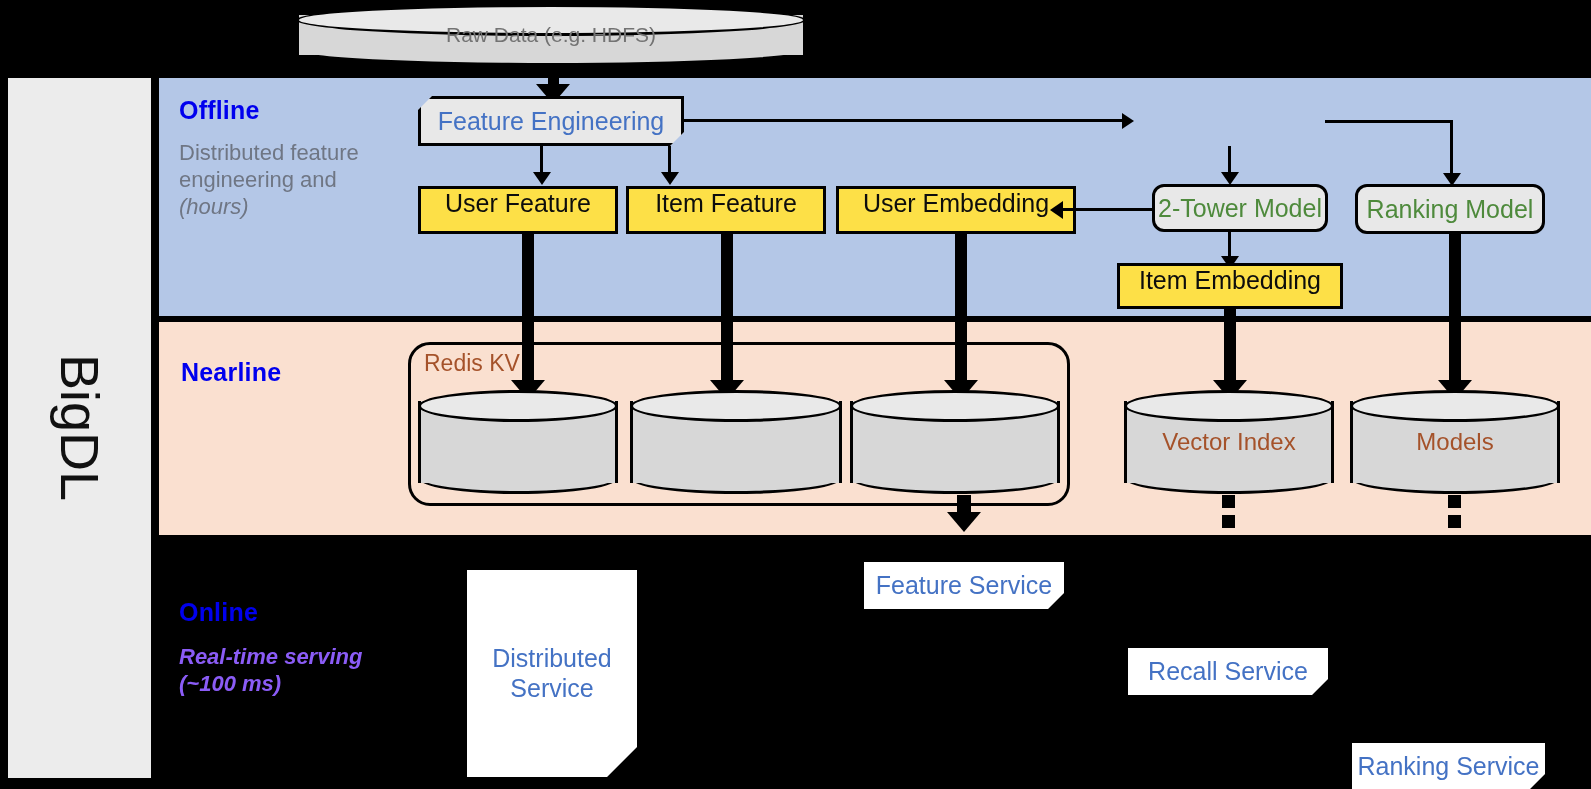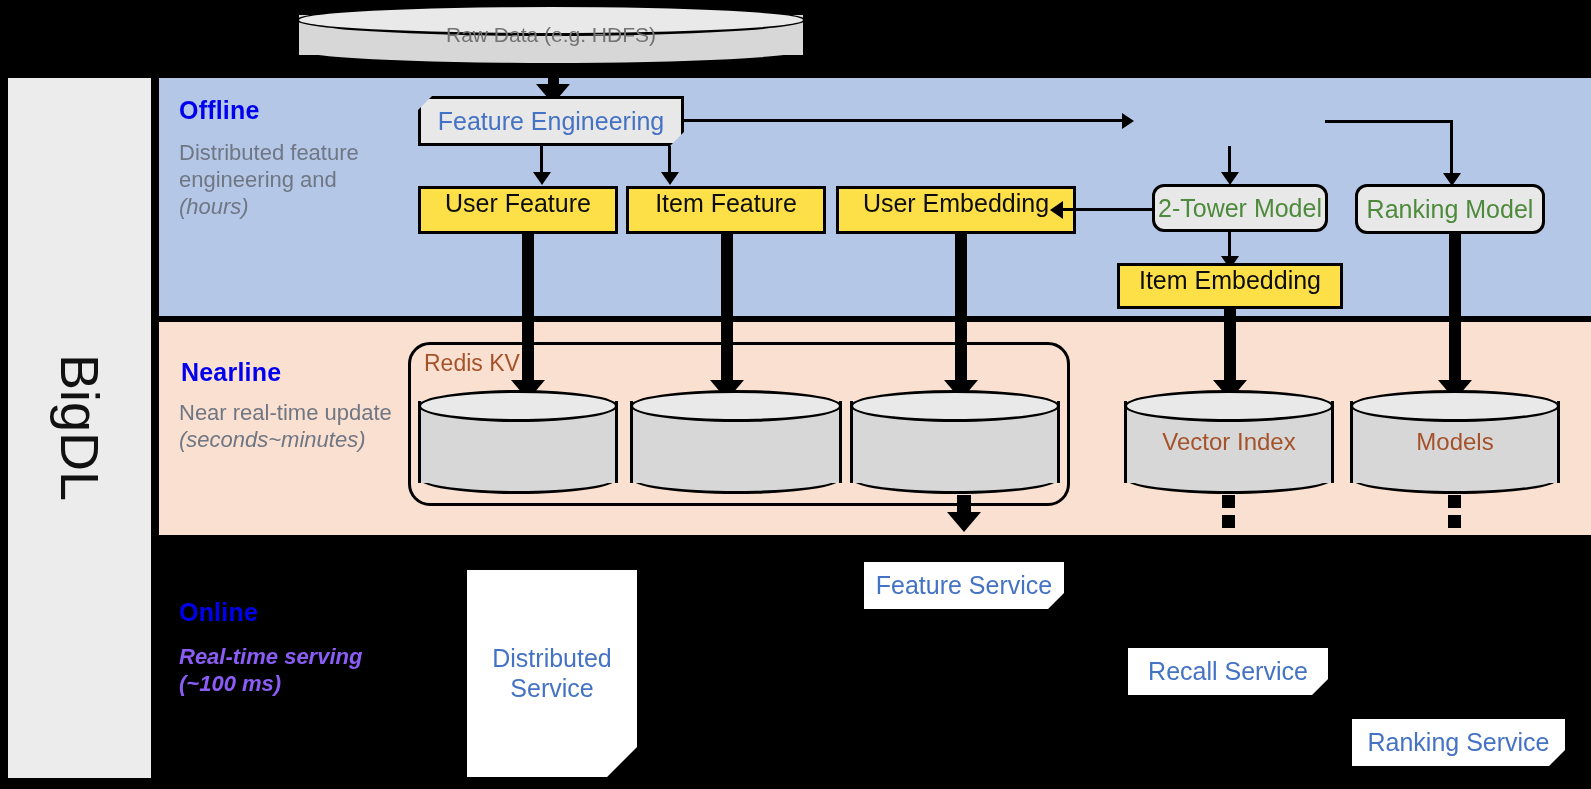--- a/index.html
+++ b/index.html
@@ -151,23 +151,20 @@
   <div class="abs" id="band-offline"></div>
   <div class="abs" id="band-nearline"></div>
   <div class="abs" id="band-online"></div>
 
   <div class="abs band-title" style="left:179px;top:96px;">Offline</div>
   <div class="abs band-sub" style="left:179px;top:140px;width:200px;">
     <span>Distributed feature engineering and </span><i>(hours)</i>
   </div>
 
   <div class="abs band-title" style="left:161px;top:358px;margin-left:20px;">Nearline</div>
-  <div class="abs band-sub" style="left:179px;top:400px;width:225px;">
-    <span>Near real-time update </span><i>(seconds~minutes)</i>
-  </div>
 
   <div class="abs band-title" style="left:179px;top:598px;">Online</div>
   <div class="abs band-sub online" style="left:179px;top:644px;width:200px;">
     <span>Real-time serving </span><i>(~100 ms)</i>
   </div>
 
   <div class="cyl" style="left:296px;top:4px;width:510px;height:62px;">
     <div class="bot"></div>
     <div class="body"></div>
     <div class="top"></div>
@@ -292,18 +289,18 @@
   <div class="abs doc" style="left:864px;top:562px;width:200px;height:47px;">
     <span>Feature Service</span>
     <span class="fold"></span>
   </div>
 
   <div class="abs doc" style="left:1128px;top:648px;width:200px;height:47px;">
     <span>Recall Service</span>
     <span class="fold"></span>
   </div>
 
-  <div class="abs doc" style="left:1352px;top:719px;width:213px;height:47px;">
+  <div class="abs doc" style="left:1352px;top:743px;width:193px;height:47px;">
     <span>Ranking Service</span>
     <span class="fold"></span>
   </div>
 
 </div>
 
 </body></html>

